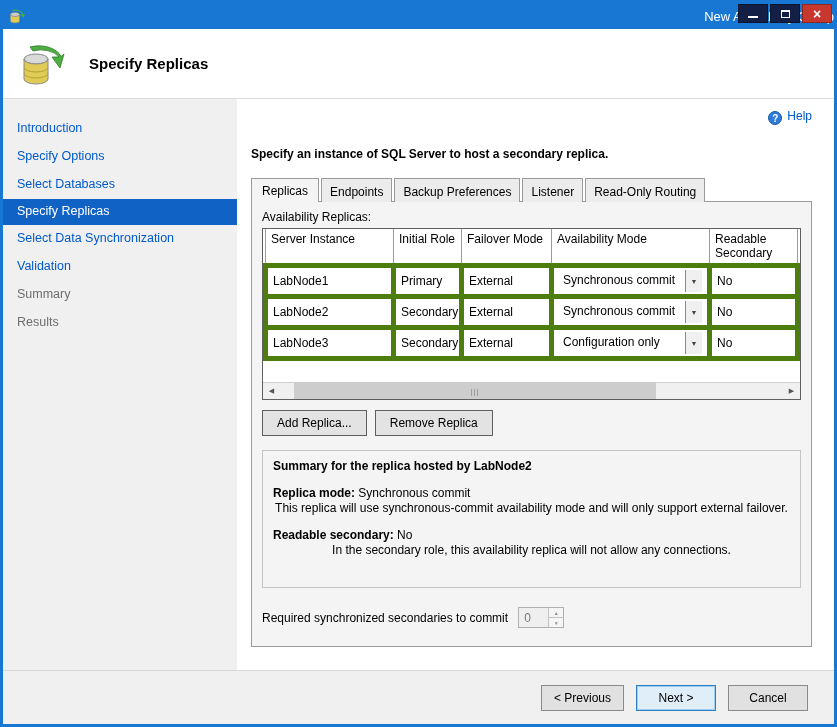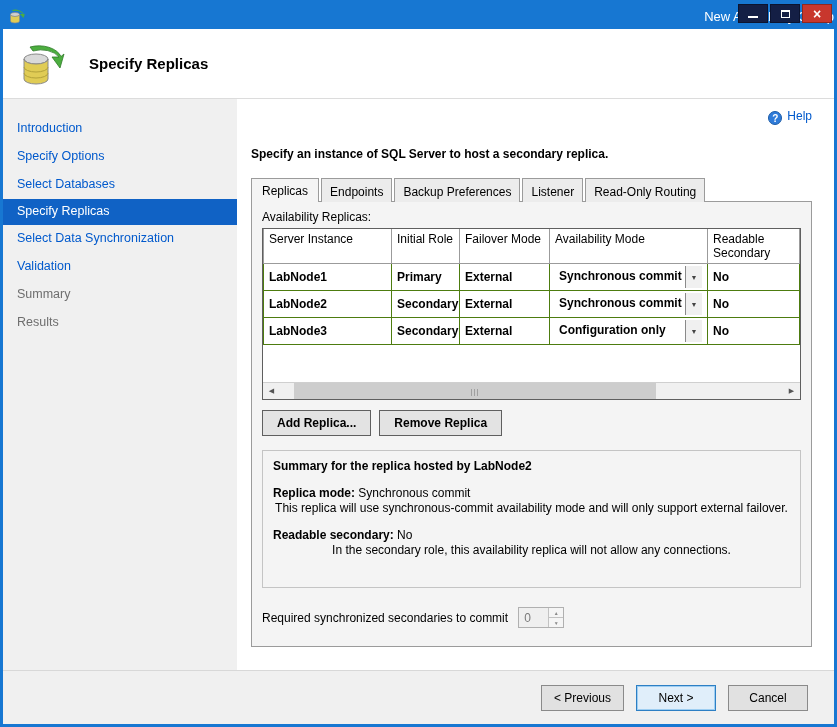--- a/index.html
+++ b/index.html
@@ -87,22 +87,22 @@
     border: 1px solid #5f5f5f; position: relative; overflow: hidden;
   }
   table.grid { border-collapse: collapse; table-layout: fixed; width: 100%; font-size: 12px; }
   table.grid th {
     border: 1px solid #9b9b9b; border-top: none;
     font-weight: normal; text-align: left; vertical-align: top;
     padding: 3px 5px; height: 34px; background: #fff;
     white-space: normal; overflow: hidden;
   }
   table.grid td {
-    border: 1px solid #4d7c0f; padding: 2px 5px; height: 23px;
-    background: #fff; white-space: nowrap; overflow: hidden; font-weight: bold;
+    border: 5px solid #4d7c0f; padding: 2px 5px; height: 23px;
+    background: #fff; white-space: nowrap; overflow: hidden;
   }
   td.combo-cell { padding: 0; }
   .combo { display: flex; align-items: stretch; height: 22px; background: #fff; cursor: pointer; }
   .combo-text { flex: 1; padding: 3px 4px; overflow: hidden; white-space: nowrap; }
   .combo-arrow {
     width: 17px; border-left: 1px solid #8a8a8a; background: #f0f0f0;
     display: flex; align-items: center; justify-content: center;
     font-size: 7px; color: #444;
   }
 
@@ -119,21 +119,21 @@
   .sb-thumb {
     position: absolute; left: 14px; top: 0; height: 100%; width: 72%;
     background: #cdcdcd; display: flex; align-items: center; justify-content: center;
     color: #8a8a8a; font-size: 8px; letter-spacing: 1px; cursor: pointer;
   }
 
   
   .btn-row { margin-top: 10px; display: flex; gap: 8px; }
   .btn {
     padding: 5px 14px; font-size: 12px; background: #e3e3e3;
-    border: 1px solid #5f5f5f; cursor: pointer; font-weight: bold;
+    border: 1px solid #5f5f5f; cursor: pointer;
   }
 
   
   .summary-box {
     margin-top: 14px; border: 1px solid #c4c4c4; background: #f4f4f4;
     padding: 8px 10px; height: 138px; overflow: hidden; font-size: 12px;
   }
   .summary-title { font-weight: bold; }
   .summary-line { margin-top: 13px; }
   .summary-desc { margin-top: 1px; text-align: center; }

